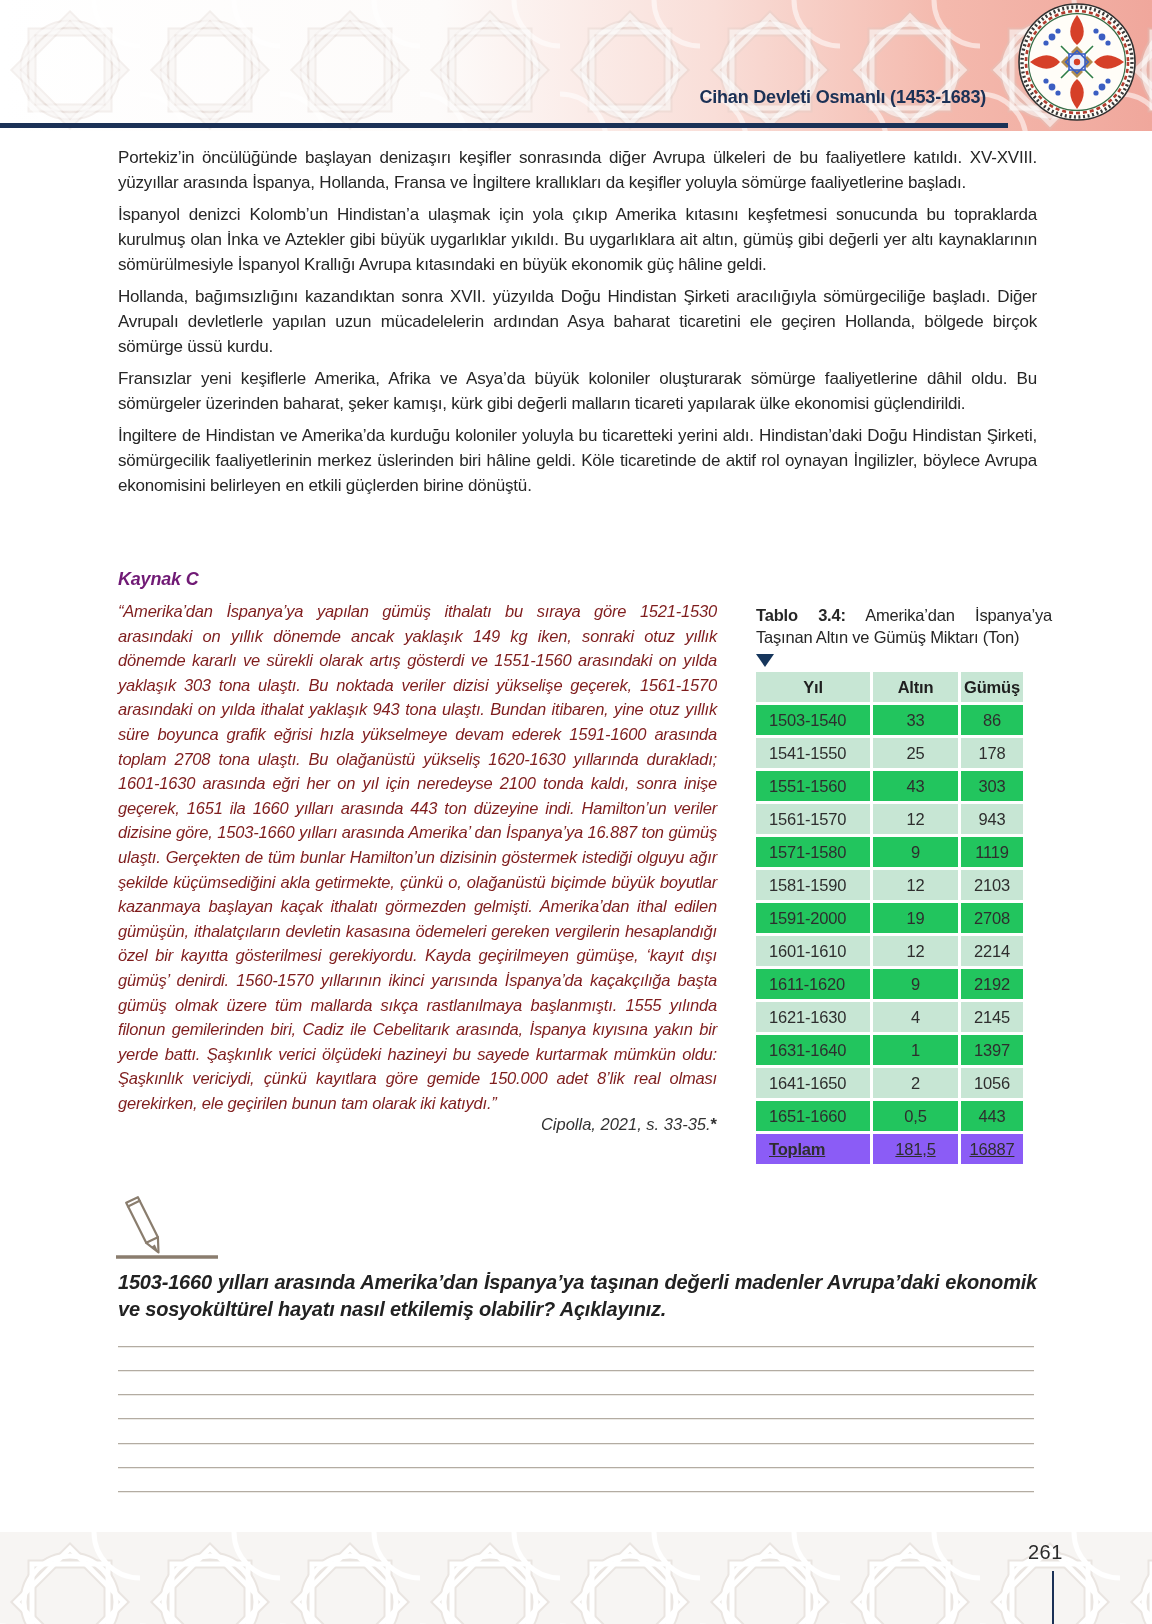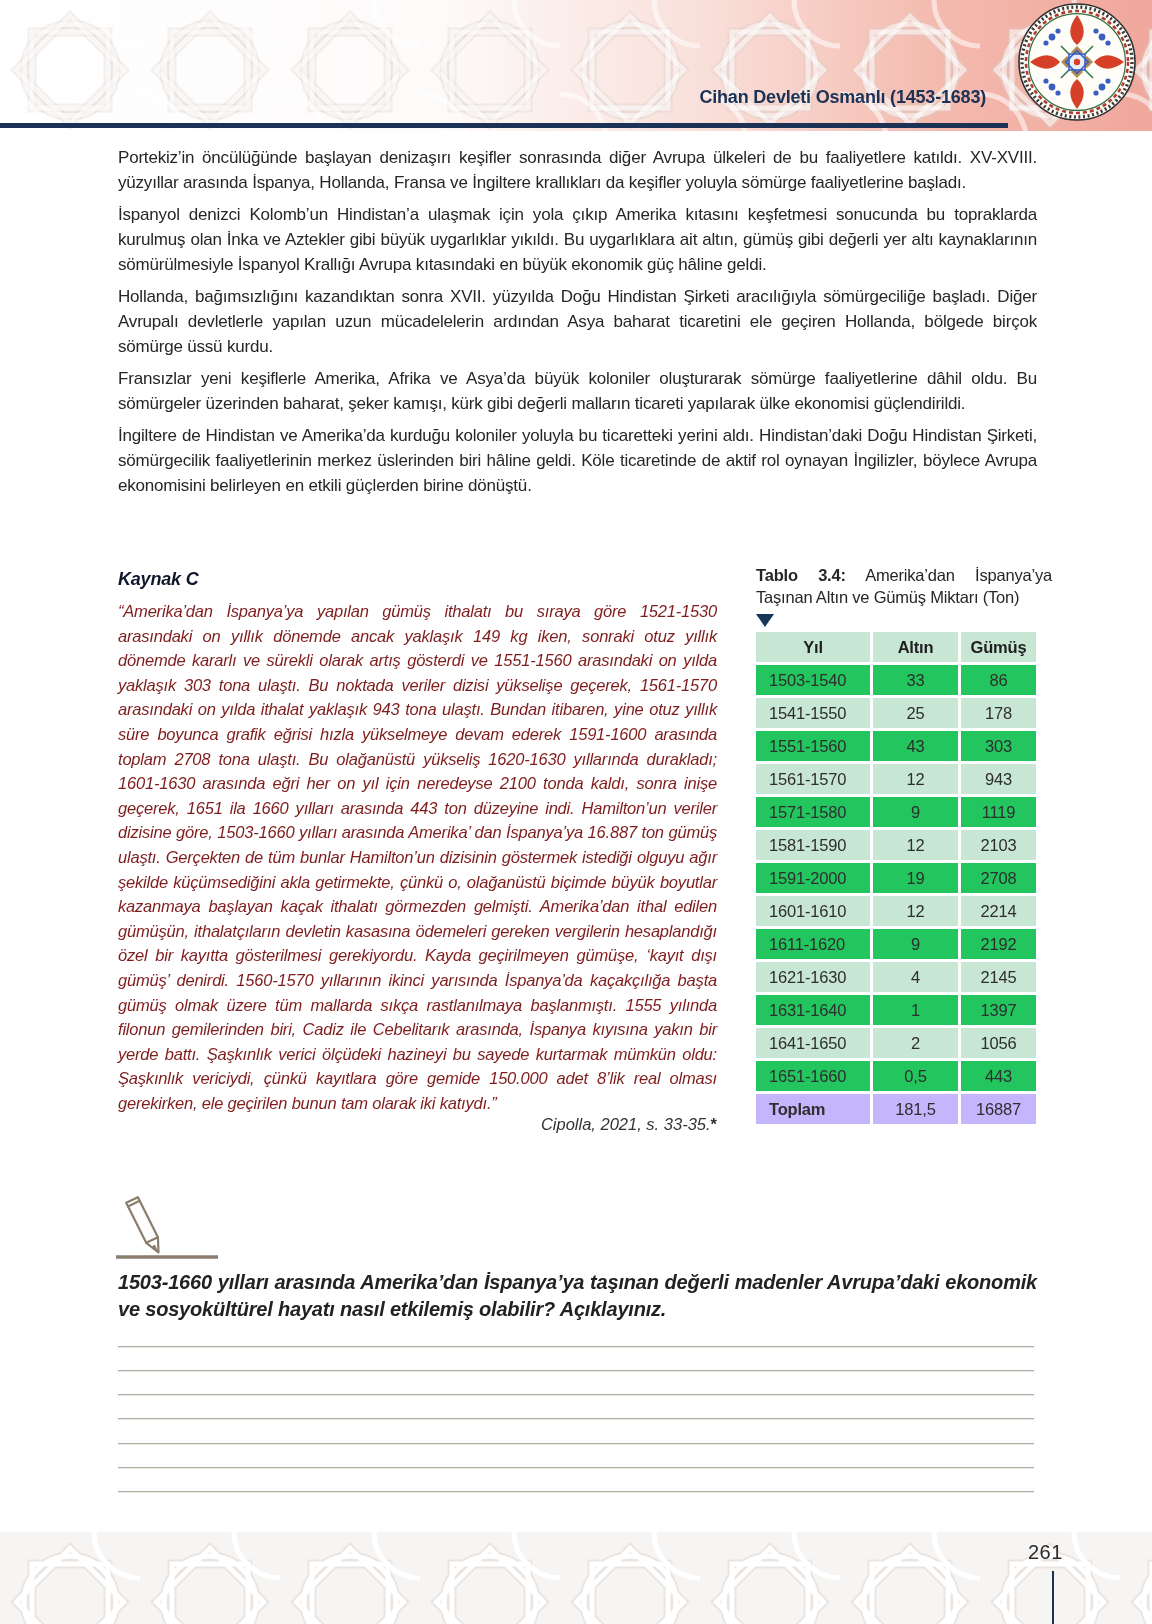--- a/index.html
+++ b/index.html
@@ -25,51 +25,51 @@
   .medallion { position:absolute; left:1017px; top:2px; width:120px; height:120px; }
   
   .paras { position:absolute; left:118px; top:145px; width:919px; }
   .paras p {
     font-size:17px; line-height:25px; letter-spacing:-0.2px;
     text-align:justify; margin-bottom:7px; color:#262626;
   }
   
   .kaynak-heading {
     position:absolute; left:118px; top:569px;
-    font-size:18px; font-weight:bold; font-style:italic; color:#0f172a; letter-spacing:-0.2px;
+    font-size:18px; font-weight:bold; font-style:italic; color:#701a75; letter-spacing:-0.2px;
   }
   .quote-col { position:absolute; left:118px; top:599px; width:599px; }
   .quote {
     font-size:16.5px; line-height:24.6px; font-style:italic; letter-spacing:-0.2px;
     text-align:justify; color:#7f1d1d;
   }
   .citation { text-align:right; font-style:italic; font-size:16.5px; color:#333333; }
   .citation .star { font-style:normal; font-weight:bold; }
   
-  .table-col { position:absolute; left:756px; top:564px; width:296px; }
+  .table-col { position:absolute; left:756px; top:604px; width:296px; }
   .table-caption { font-size:16.5px; line-height:22px; color:#262626; text-align:justify; letter-spacing:-0.2px; }
   .table-caption .cap-label { font-weight:bold; }
   .caption-triangle {
     width:0; height:0; margin-top:6px;
     border-left:9px solid transparent; border-right:9px solid transparent;
     border-top:13px solid #16365c;
   }
   table.data-table { border-collapse:separate; border-spacing:3px; margin-top:2px; margin-left:-3px; }
   table.data-table td, table.data-table th {
     height:30px; font-size:16.5px; color:#2e2e2e; letter-spacing:-0.2px;
     vertical-align:middle; text-align:center;
   }
   table.data-table .col-year { width:114px; text-align:left; padding-left:13px;margin-left:16px; }
   table.data-table .col-gold { width:85px; }
-  table.data-table .col-silver { width:75px; }
+  table.data-table .col-silver { width:62px; }
   table.data-table th { font-weight:bold; color:#1f1f1f;text-align:center; }
   table.data-table th.col-year { text-align:center; padding-left:0; }
   .row-light td { background:#22c55e; }
   .row-dark td, table.data-table th { background:#c7e6d4; }
-  .total-row td { background:#c4b5fd; }
+  .total-row td { background:#8b5cf6;text-decoration:underline; }
   .total-row .col-year { font-weight:bold; }
   
   .pencil { position:absolute; left:114px; top:1194px; }
   .question {
     position:absolute; left:118px; top:1269px; width:919px;
     font-size:20px; line-height:27px; font-weight:bold; font-style:italic;
     letter-spacing:-0.2px; text-align:justify; color:#222222;
   }
   .writing-line {
     position:absolute; left:118px; width:916px; height:2px;

